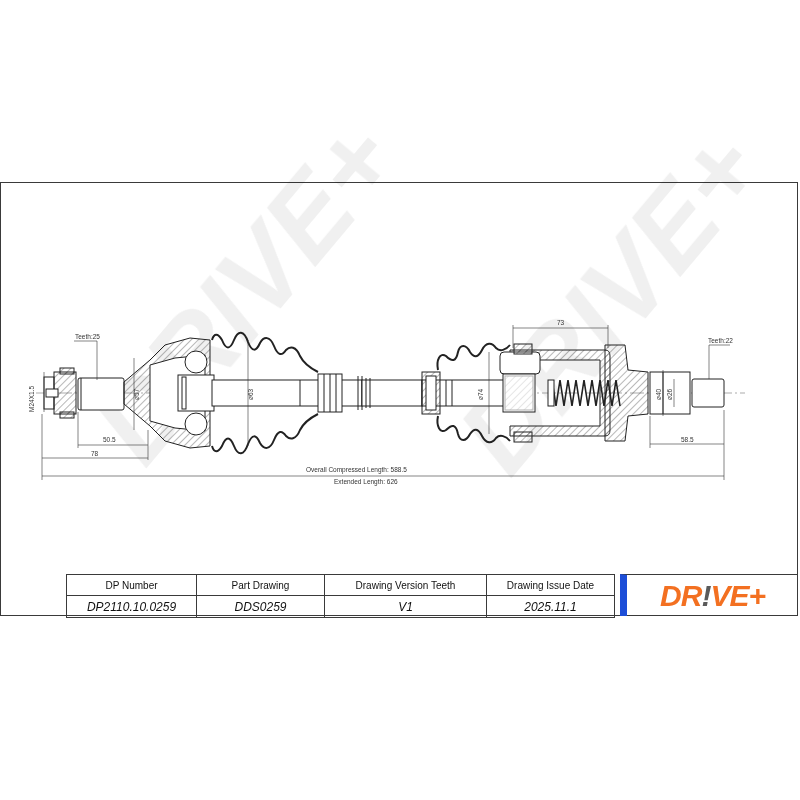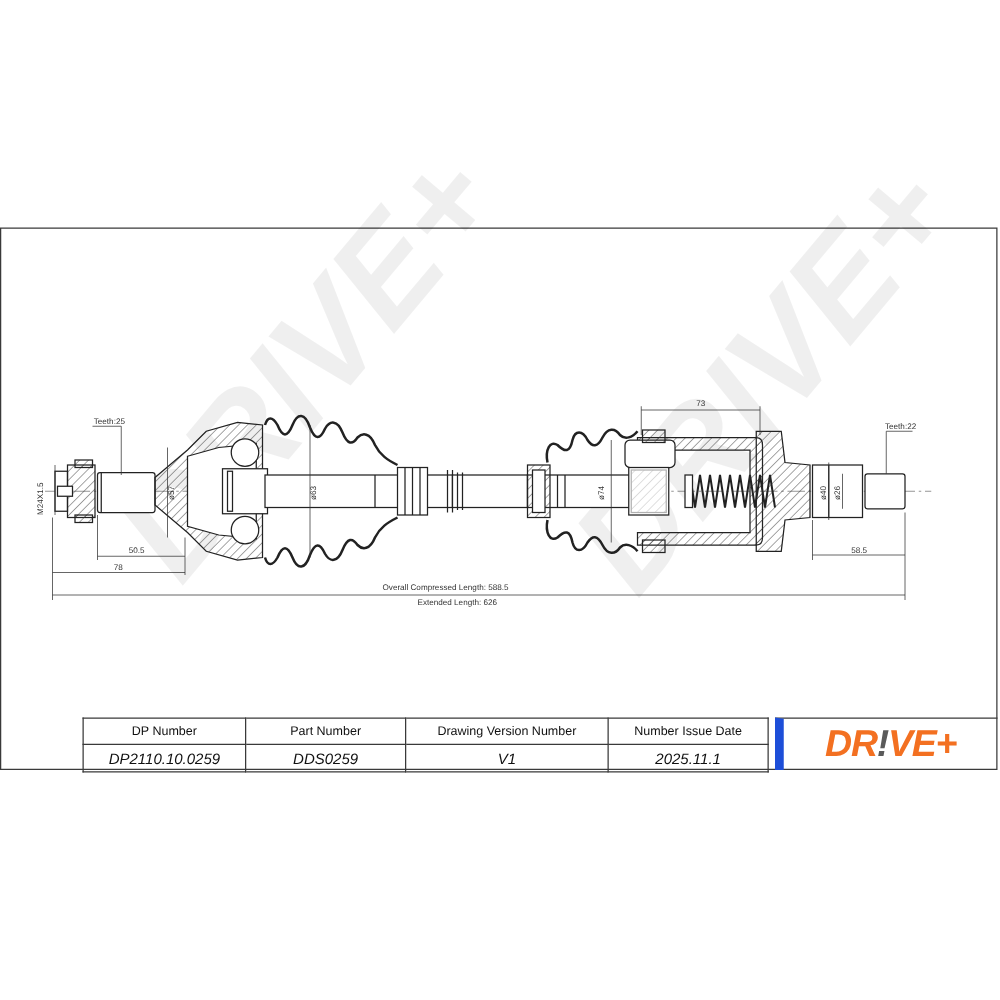--- a/index.html
+++ b/index.html
@@ -164,23 +164,23 @@
   <text class="dimtxt" x="661" y="400" transform="rotate(-90 661 400)">ø40</text>
   <text class="dimtxt" x="672" y="400" transform="rotate(-90 672 400)">ø26</text>
   <text class="dimtxt" x="708" y="343">Teeth:22</text>
   <text class="dimtxt" x="681" y="442">58.5</text>
 </svg>
 
 <table class="title-table">
   <tbody>
       <tr>
     <th style="width:129px">DP Number</th>
-    <th style="width:127px">Part Number</th>
-    <th style="width:161px">Drawing Version Number</th>
-    <th style="width:127px">Number Issue Date</th>
+    <th style="width:127px">Part Drawing</th>
+    <th style="width:161px">Drawing Version Teeth</th>
+    <th style="width:127px">Drawing Issue Date</th>
   </tr>
   <tr>
     <td>DP2110.10.0259</td>
     <td>DDS0259</td>
     <td>V1</td>
     <td>2025.11.1</td>
   </tr>
 </tbody>
   </table>
 

